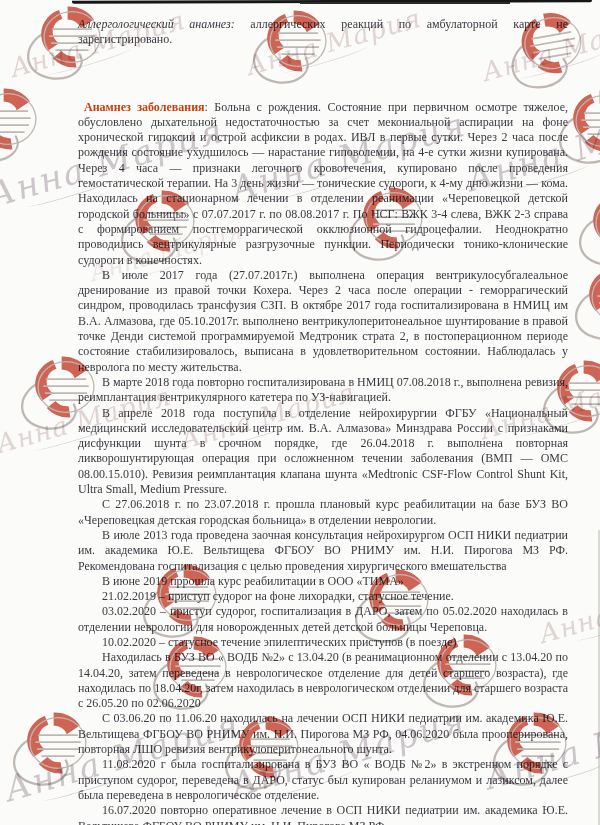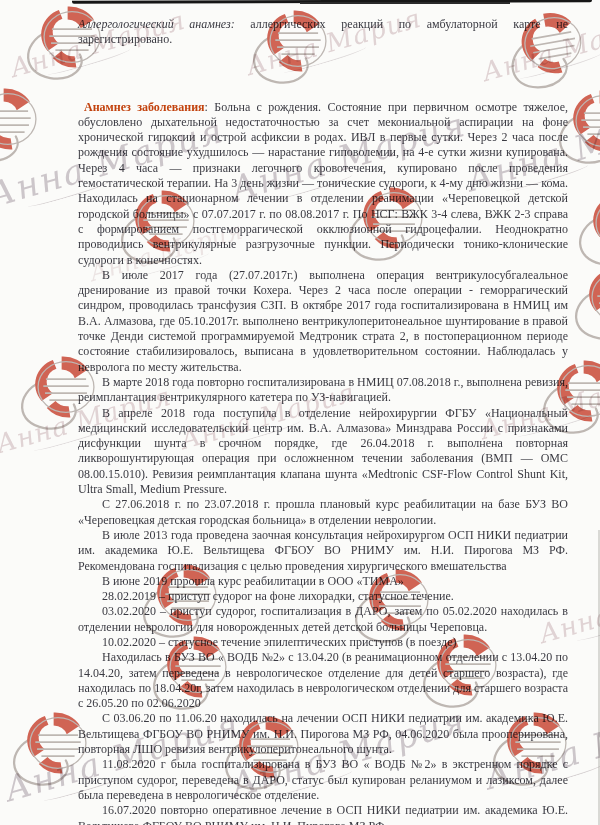--- a/index.html
+++ b/index.html
@@ -38,21 +38,21 @@
 
   <div class="content">
     <p class="allergy"><span class="plabel">Аллергологический анамнез:</span><span> аллергических реакций по амбулаторной карте не зарегистрировано.</span></p>
     <p class="anamnez"><span class="plabel">Анамнез заболевания</span><span>: Больна с рождения. Состояние при первичном осмотре тяжелое, обусловлено дыхательной недостаточностью за счет мекониальной аспирации на фоне хронической гипоксии и острой асфиксии в родах. ИВЛ в первые сутки. Через 2 часа после рождения состояние ухудшилось — нарастание гиповолемии, на 4-е сутки жизни купирована. Через 4 часа — признаки легочного кровотечения, купировано после проведения гемостатической терапии.  На 3 день жизни — тонические судороги, к 4-му дню жизни — кома. Находилась на стационарном лечении в отделении реанимации «Череповецкой детской городской больницы» с 07.07.2017 г. по 08.08.2017 г. По НСГ: ВЖК 3-4 слева, ВЖК 2-3 справа с формированием постгеморрагической окклюзионной гидроцефалии. Неоднократно проводились вентрикулярные разгрузочные пункции. Периодически тонико-клонические судороги в конечностях.</span></p>
     <p class="ind"><span>В июле 2017 года (27.07.2017г.) выполнена операция вентрикулосубгалеальное дренирование из правой точки Кохера. Через 2 часа после операции - геморрагический синдром, проводилась трансфузия СЗП. В октябре 2017 года госпитализирована в НМИЦ им В.А. Алмазова, где 05.10.2017г. выполнено вентрикулоперитонеальное шунтирование в правой точке Денди системой программируемой Медтроник страта 2, в постоперационном периоде состояние стабилизировалось, выписана в удовлетворительном состоянии. Наблюдалась у невролога по месту жительства.</span></p>
     <p class="ind"><span>В марте 2018 года повторно госпитализирована в НМИЦ 07.08.2018 г., выполнена ревизия, реимплантация вентрикулярного катетера по УЗ-навигацией.</span></p>
     <p class="ind"><span>В апреле 2018 года поступила в отделение нейрохирургии ФГБУ «Национальный медицинский исследовательский центр им. В.А. Алмазова» Минздрава России с признаками дисфункции шунта в срочном порядке, где 26.04.2018 г. выполнена повторная ликворошунтирующая операция при осложненном течении заболевания (ВМП — ОМС 08.00.15.010). Ревизия реимплантация клапана шунта «Medtronic CSF-Flow Control Shunt Kit, Ultra Small, Medium Pressure.</span></p>
     <p class="ind"><span>С 27.06.2018 г. по 23.07.2018 г. прошла плановый курс реабилитации на базе  БУЗ ВО «Череповецкая детская городская больница» в отделении неврологии.</span></p>
     <p class="ind"><span>В июле 2013 года проведена заочная консультация нейрохирургом ОСП НИКИ педиатрии им. академика  Ю.Е. Вельтищева ФГБОУ ВО РНИМУ им. Н.И. Пирогова МЗ РФ. Рекомендована госпитализация с целью проведения хирургического вмешательства</span></p>
     <p class="ind"><span>В июне 2019 пррошла курс реабилитации в ООО «ТИМА»</span></p>
-    <p class="ind"><span>28.02.2019 – приступ судорог на фоне лихорадки, статусное течение.</span></p>
+    <p class="ind"><span>21.02.2019 – приступ судорог на фоне лихорадки, статусное течение.</span></p>
     <p class="ind"><span>03.02.2020 – приступ судорог, госпитализация в ДАРО, затем по 05.02.2020 находилась в отделении неврологии для новорожденных детей детской больницы Череповца.</span></p>
     <p class="ind"><span>10.02.2020 – статусное течение эпилептических приступов (в поезде)</span></p>
     <p class="ind"><span>Находилась  в БУЗ ВО « ВОДБ №2» с 13.04.20 (в реанимационном отделении с 13.04.20 по 14.04.20, затем переведена в неврологическое отделение для детей старшего возраста), где находилась по 18.04.20г, затем находилась в неврологическом отделении для старшего возраста с 26.05.20 по 02.06.2020</span></p>
     <p class="ind"><span>С 03.06.20 по 11.06.20 находилась на лечении ОСП НИКИ педиатрии им. академика Ю.Е. Вельтищева ФГБОУ ВО РНИМУ им. Н.И. Пирогова МЗ РФ, 04.06.2020 была прооперирована, повторная ЛШО ревизия вентрикулоперитонеального шунта.</span></p>
     <p class="ind"><span>11.08.2020 г была госпитализирована  в БУЗ ВО « ВОДБ №2» в экстренном порядке с приступом судорог, переведена в ДАРО, статус был купирован реланиумом и лазиксом, далее была переведена в неврологическое отделение.</span></p>
     <p class="ind"><span>16.07.2020 повторно оперативное лечение в ОСП НИКИ педиатрии им. академика Ю.Е. Вельтищева ФГБОУ ВО РНИМУ им. Н.И. Пирогова МЗ РФ.</span></p>
   </div>
 
   <div class="wm-layer" id="wm-layer">
       <div class="wm wm-logo" style="left: 24px; top: 2px;">

